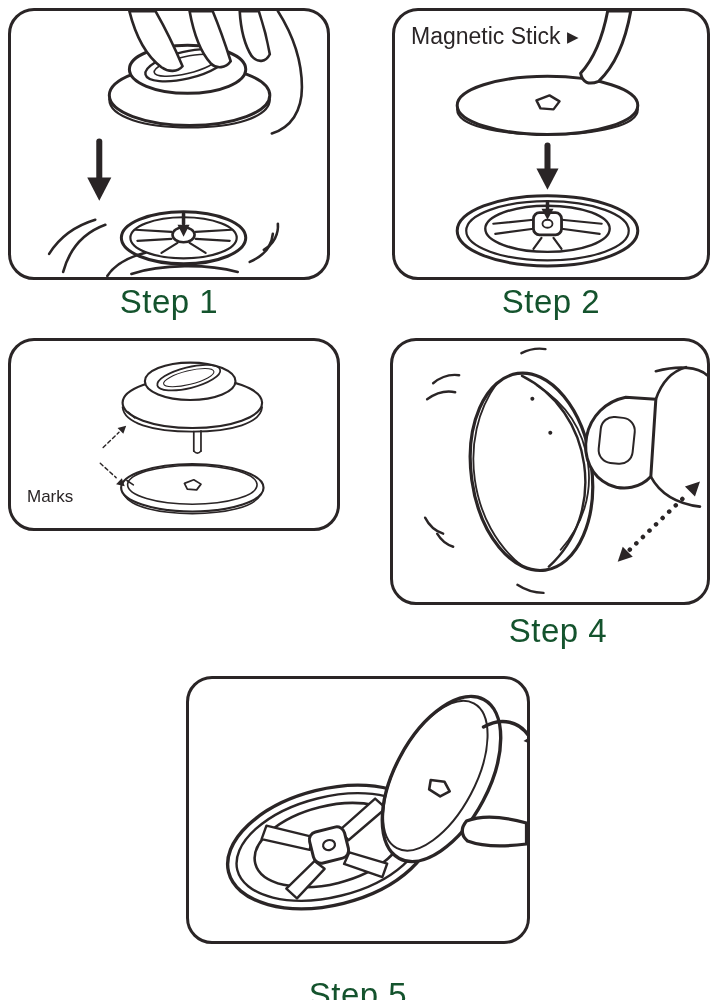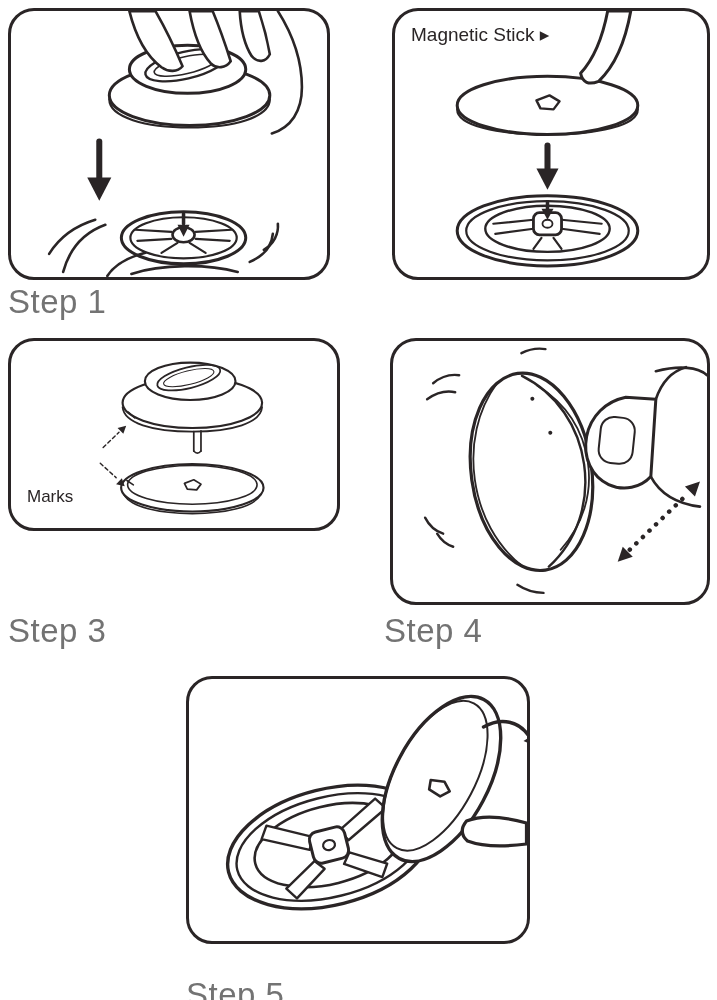--- a/index.html
+++ b/index.html
@@ -20,34 +20,34 @@
     box-sizing: border-box;
   }
   .panel > svg {
     position: absolute;
     left: 0; top: 0;
     width: 100%; height: 100%;
     z-index: 1;
   }
   .step-label {
     position: absolute;
-    text-align: left;
+    text-align: center;
     font-size: 33px;
     font-weight: 500;
     letter-spacing: 0.5px;
     line-height: 38px;
-    color: #737373;
+    color: #14532d;
   }
   .anno {
     position: absolute;
     z-index: 2;
     color: #2a2526;
     white-space: nowrap;
   }
-  .anno-magnetic { left: 16px; top: 12px; font-size: 19px; }
+  .anno-magnetic { left: 16px; top: 12px; font-size: 23px; }
   .anno-marks    { left: 16px; top: 146px; font-size: 17px; }
 </style>
 </head>
 <body>
 
 <div class="sheet">
 
   <div class="panel" style="left:8px;top:8px;width:322px;height:272px">
     <svg viewBox="0 0 315 265" preserveAspectRatio="xMidYMid meet">
       <g stroke="#2a2526" fill="none" stroke-linecap="round" stroke-linejoin="round">
@@ -127,20 +127,21 @@
               <path d="M 158 226 L 166 237"></path>
           </g>
           <rect x="138" y="201" width="28" height="22" rx="6" fill="#fff" stroke-width="2.8"></rect>
           <ellipse cx="152" cy="212" rx="5" ry="4" stroke-width="1.8"></ellipse>
           <path d="M 152 190 L 152 197" stroke-width="3.5"></path>
           <polygon points="152,208 146,197 158,197" fill="#2a2526" stroke="none"></polygon>
         </g>
       </g>
     </svg>
   </div>
+  <div class="step-label" style="left:392px;top:283px;width:318px">Step 2</div>
 
   <div class="panel" style="left:8px;top:338px;width:332px;height:193px">
     <div class="anno anno-marks">Marks</div>
     <svg viewBox="0 0 325 260" preserveAspectRatio="xMidYMid meet">
       <g stroke="#2a2526" fill="none" stroke-linecap="round" stroke-linejoin="round">
         <g>
           <ellipse cx="188" cy="86" rx="97" ry="35" fill="#fff" stroke-width="3"></ellipse>
           <path d="M 91 92 C 93 114 132 126 188 126 C 244 126 283 114 285 92" stroke-width="2.4"></path>
           <ellipse cx="185" cy="56" rx="63" ry="26" fill="#fff" stroke-width="3"></ellipse>
           <ellipse cx="183" cy="51" rx="45" ry="14.5" transform="rotate(-14 183 51)" stroke-width="2.4"></ellipse>
@@ -161,21 +162,20 @@
         </g>
         <g>
           <path d="M 64 148 L 86 127" stroke-width="2" stroke-dasharray="5 4"></path>
           <polygon points="96,118 84,121 92,129" fill="#2a2526" stroke="none"></polygon>
           <path d="M 60 170 L 82 190" stroke-width="2" stroke-dasharray="5 4"></path>
           <polygon points="94,202 90,191 82,199" fill="#2a2526" stroke="none"></polygon>
         </g>
       </g>
     </svg>
   </div>
-  <div class="step-label" style="left:8px;top:612px;width:332px">Step 3</div>
 
   <div class="panel" style="left:390px;top:338px;width:320px;height:267px">
     <svg viewBox="0 0 313 260" preserveAspectRatio="xMidYMid meet">
       <g stroke="#2a2526" fill="none" stroke-linecap="round" stroke-linejoin="round">
         <g transform="rotate(-8 140 130)">
           <ellipse cx="138" cy="130" rx="60" ry="99" fill="#fff" stroke-width="3.2"></ellipse>
           <path d="M 142 34 C 174 56 191 92 191 130 C 191 168 174 204 142 226" stroke-width="2.4"></path>
           <path d="M 156 46 C 182 68 195 97 195 129 C 195 160 182 189 156 211" stroke-width="1.8"></path>
           <path d="M 116 38 C 93 62 81 95 81 130 C 81 165 93 198 116 222" stroke-width="1.8"></path>
           <circle cx="149" cy="58" r="2" fill="#2a2526" stroke="none"></circle>
@@ -197,21 +197,21 @@
           <path d="M 128 12 q 12 -6 24 -4"></path>
         </g>
         <g>
           <path d="M 236 208 L 294 152" stroke-width="4.5" stroke-dasharray="0.1 9"></path>
           <polygon points="306,140 301,155 291,145" fill="#2a2526" stroke="none"></polygon>
           <polygon points="224,220 239,215 229,205" fill="#2a2526" stroke="none"></polygon>
         </g>
       </g>
     </svg>
   </div>
-  <div class="step-label" style="left:384px;top:612px;width:320px">Step 4</div>
+  <div class="step-label" style="left:398px;top:612px;width:320px">Step 4</div>
 
   <div class="panel" style="left:186px;top:676px;width:344px;height:268px">
     <svg viewBox="0 0 337 262" preserveAspectRatio="xMidYMid meet">
       <g stroke="#2a2526" fill="none" stroke-linecap="round" stroke-linejoin="round">
         <g transform="rotate(-14 140 168)">
           <ellipse cx="140" cy="168" rx="104" ry="58" fill="#fff" stroke-width="3.4"></ellipse>
           <ellipse cx="140" cy="168" rx="95" ry="50" stroke-width="2.4"></ellipse>
           <ellipse cx="140" cy="166" rx="76" ry="39" stroke-width="2.6"></ellipse>
           <g stroke-width="2.4" fill="#fff">
             <path d="M 126 154 L 84 132 L 76 144 L 120 166 Z"></path>

